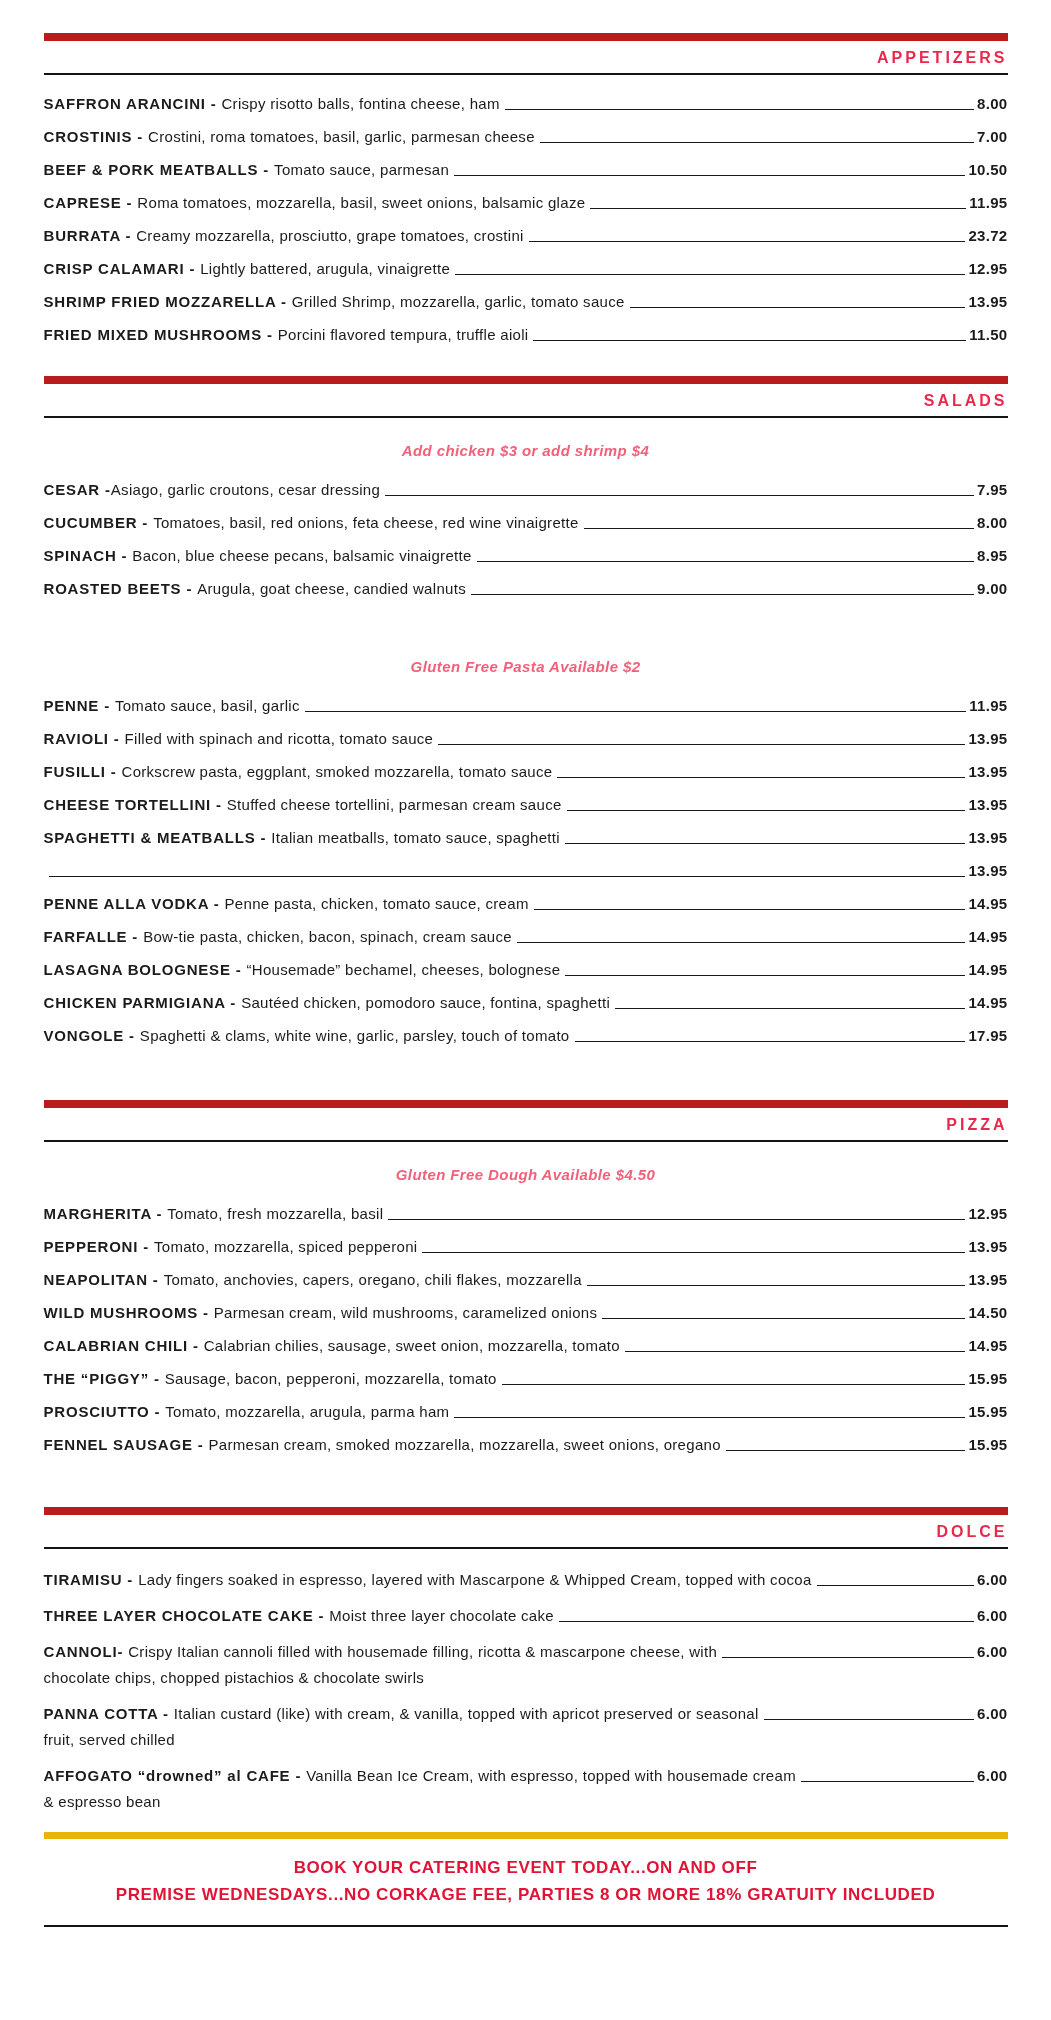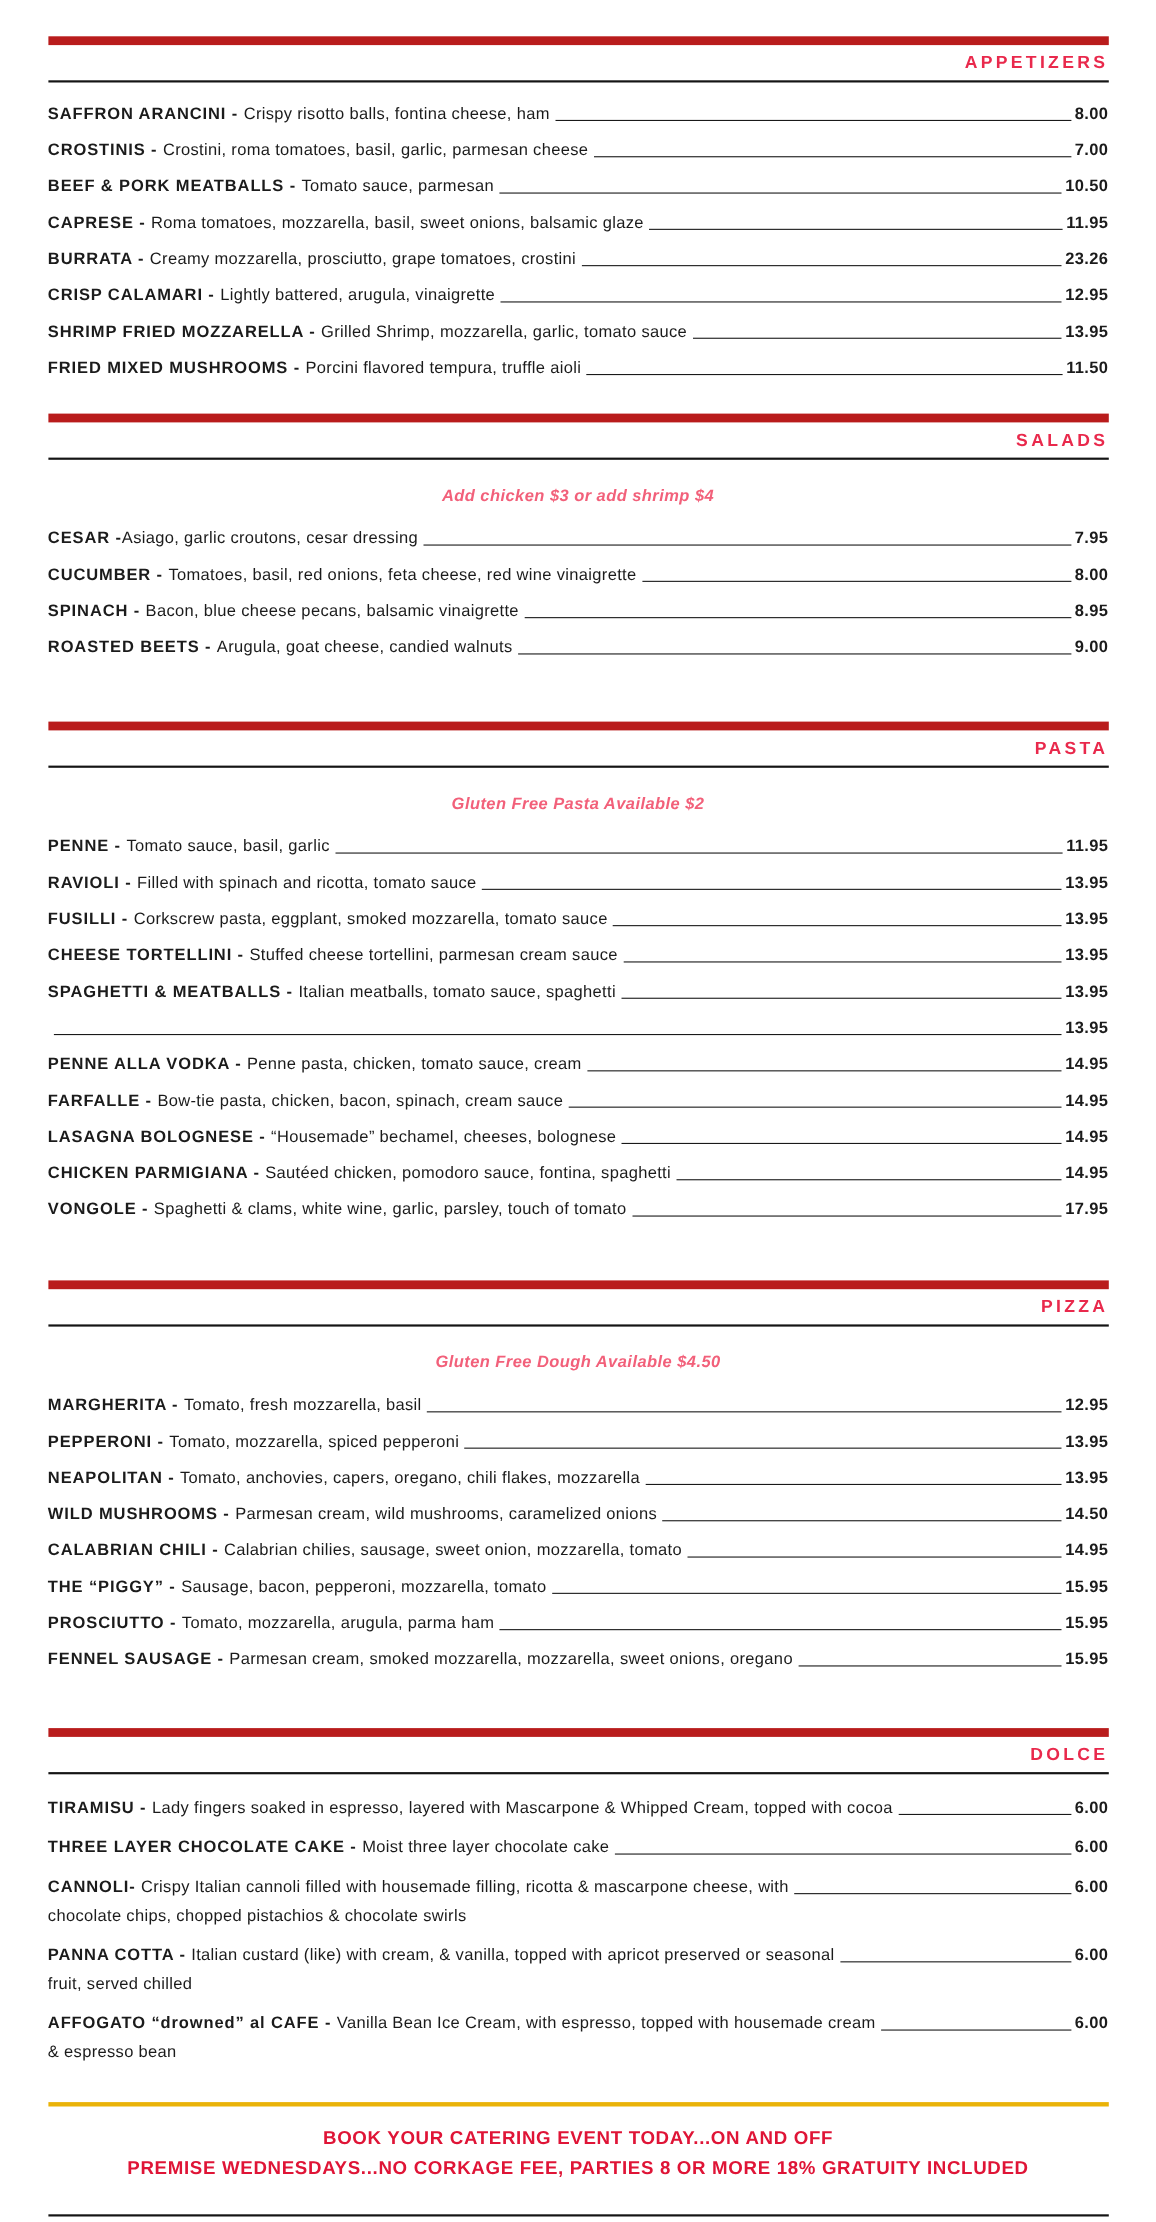--- a/index.html
+++ b/index.html
@@ -86,24 +86,24 @@
     font-size: 15px;
     letter-spacing: 0.3px;
     line-height: 21px;
   }
   .section-salads  { margin-top: 31px; }
   .section-pasta   { margin-top: 57px; }
   .section-pizza   { margin-top: 54px; }
   .section-dolce   { margin-top: 52px; }
   .section-dolce .items { padding-top: 20px; }
   .footer {
-    margin-top: 35px;
-    border-top: 4px solid #eab308;
+    margin-top: 20px;
+    border-top: 7px solid #eab308;
     border-bottom: 2px solid #141414;
-    padding: 15px 0 29px;
+    padding: 15px 0 17px;
     text-align: center;
   }
   .footer-line {
     margin: 0;
     color: #DF1436;
     font-weight: bold;
     font-size: 17px;
     line-height: 27px;
     letter-spacing: 0.6px;
   }
@@ -151,21 +151,21 @@
       <span class="leader"></span>
       <span class="item-price">11.95</span>
     </div>
 
   </div>
 
   <div class="menu-item-wrap">
     <div class="menu-row">
       <p class="first-line"><span class="item-name">BURRATA</span><span class="item-sep"> - </span><span class="item-desc">Creamy mozzarella, prosciutto, grape tomatoes, crostini</span></p>
       <span class="leader"></span>
-      <span class="item-price">23.26</span>
+      <span class="item-price">23.72</span>
     </div>
 
   </div>
 
   <div class="menu-item-wrap">
     <div class="menu-row">
       <p class="first-line"><span class="item-name">CRISP CALAMARI</span><span class="item-sep"> - </span><span class="item-desc">Lightly battered, arugula, vinaigrette</span></p>
       <span class="leader"></span>
       <span class="item-price">12.95</span>
     </div>
@@ -230,23 +230,20 @@
       <p class="first-line"><span class="item-name">ROASTED BEETS</span><span class="item-sep"> - </span><span class="item-desc">Arugula, goat cheese, candied walnuts</span></p>
       <span class="leader"></span>
       <span class="item-price">9.00</span>
     </div>
 
   </div>
 </div>
   </section>
 
   <section class="menu-section section-pasta">
-    <header class="section-header">
-      <h2 class="section-title">PASTA</h2>
-    </header>
     <p class="section-note">Gluten Free Pasta Available $2</p>
     <div class="items">
   <div class="menu-item-wrap">
     <div class="menu-row">
       <p class="first-line"><span class="item-name">PENNE</span><span class="item-sep"> - </span><span class="item-desc">Tomato sauce, basil, garlic</span></p>
       <span class="leader"></span>
       <span class="item-price">11.95</span>
     </div>
 
   </div>

